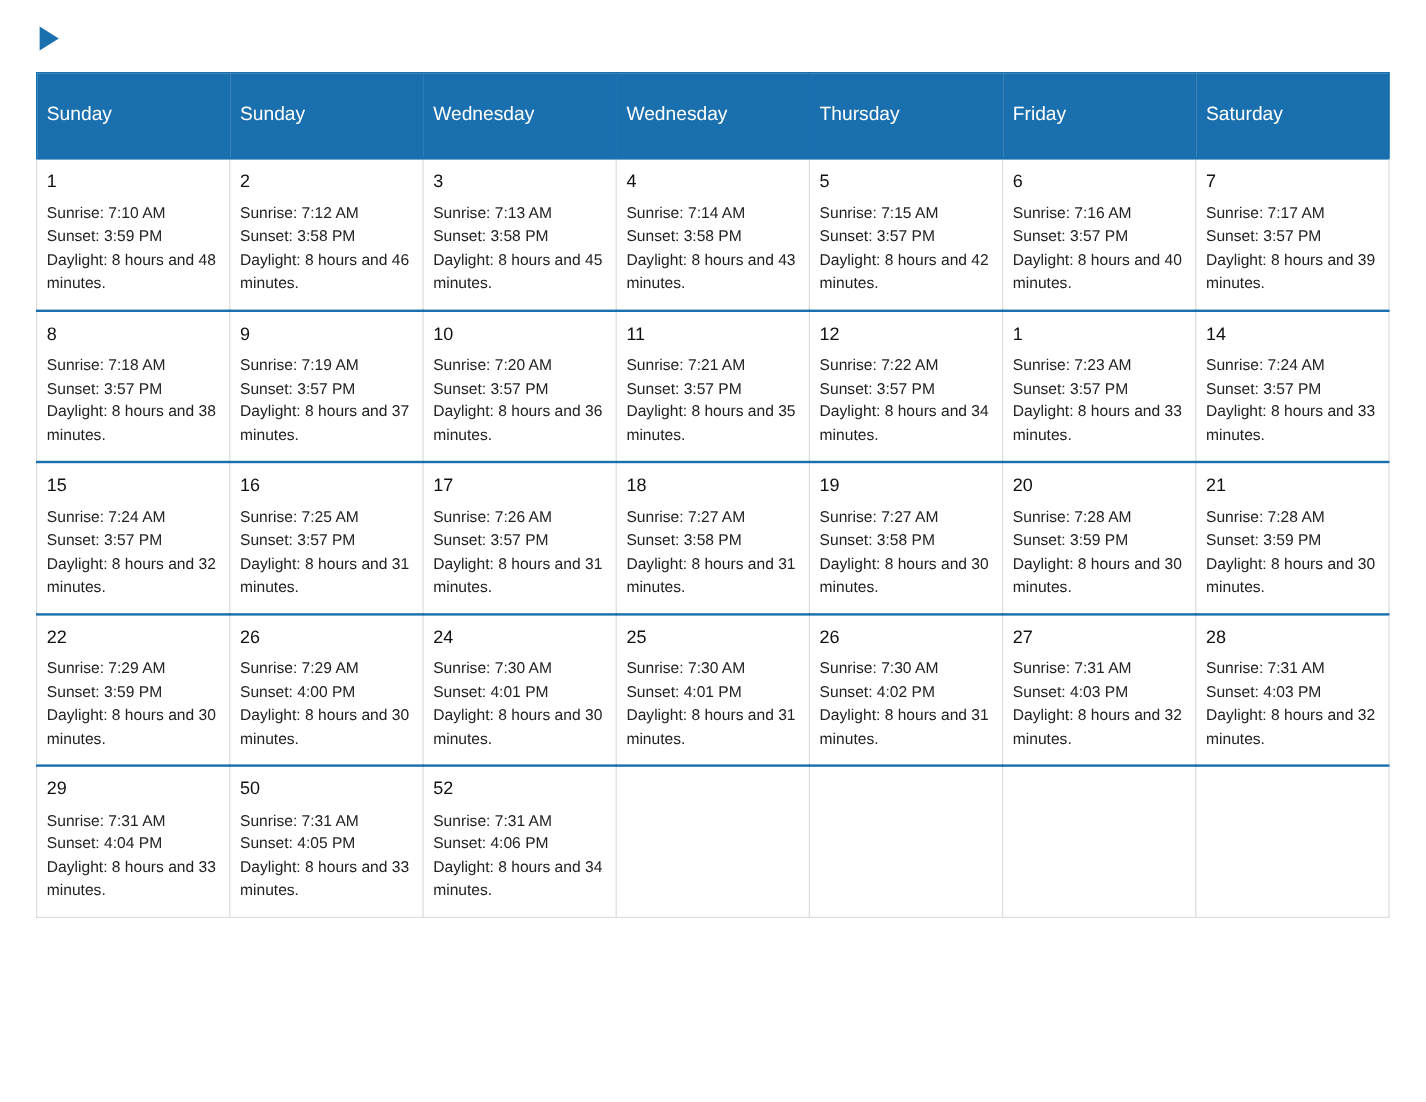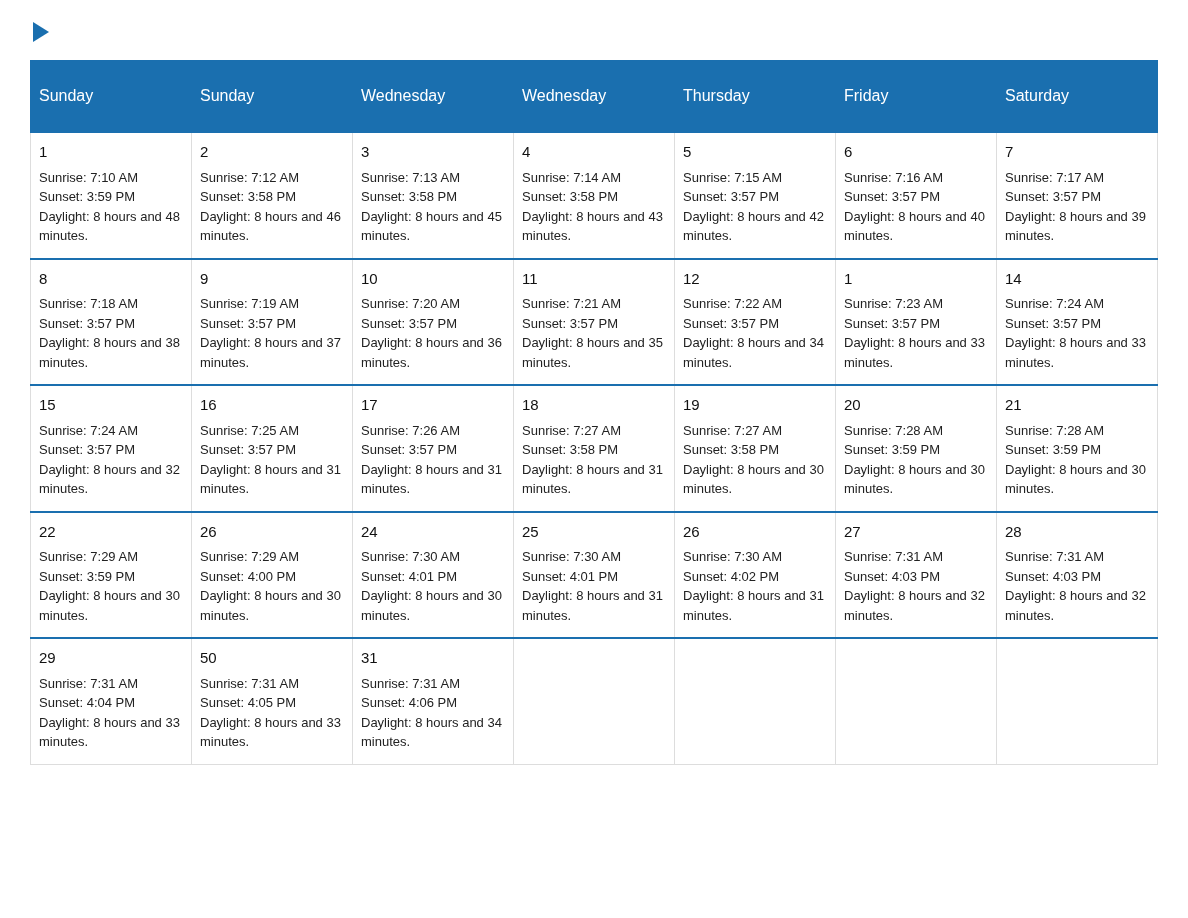--- a/index.html
+++ b/index.html
@@ -165,20 +165,20 @@
         <td><span class="day-number">26</span><span class="day-info">Sunrise: 7:29 AM<br>Sunset: 4:00 PM<br>Daylight: 8 hours and 30 minutes.</span></td>
         <td><span class="day-number">24</span><span class="day-info">Sunrise: 7:30 AM<br>Sunset: 4:01 PM<br>Daylight: 8 hours and 30 minutes.</span></td>
         <td><span class="day-number">25</span><span class="day-info">Sunrise: 7:30 AM<br>Sunset: 4:01 PM<br>Daylight: 8 hours and 31 minutes.</span></td>
         <td><span class="day-number">26</span><span class="day-info">Sunrise: 7:30 AM<br>Sunset: 4:02 PM<br>Daylight: 8 hours and 31 minutes.</span></td>
         <td><span class="day-number">27</span><span class="day-info">Sunrise: 7:31 AM<br>Sunset: 4:03 PM<br>Daylight: 8 hours and 32 minutes.</span></td>
         <td><span class="day-number">28</span><span class="day-info">Sunrise: 7:31 AM<br>Sunset: 4:03 PM<br>Daylight: 8 hours and 32 minutes.</span></td>
       </tr>
       <tr>
         <td><span class="day-number">29</span><span class="day-info">Sunrise: 7:31 AM<br>Sunset: 4:04 PM<br>Daylight: 8 hours and 33 minutes.</span></td>
         <td><span class="day-number">50</span><span class="day-info">Sunrise: 7:31 AM<br>Sunset: 4:05 PM<br>Daylight: 8 hours and 33 minutes.</span></td>
-        <td><span class="day-number">31</span><span class="day-info">Sunrise: 7:31 AM<br>Sunset: 4:06 PM<br>Daylight: 8 hours and 34 minutes.</span></td>
+        <td><span class="day-number">52</span><span class="day-info">Sunrise: 7:31 AM<br>Sunset: 4:06 PM<br>Daylight: 8 hours and 34 minutes.</span></td>
         <td class="empty-cell"></td>
         <td class="empty-cell"></td>
         <td class="empty-cell"></td>
         <td class="empty-cell"></td>
       </tr>
     </tbody>
 </table>
 
 </body></html>

